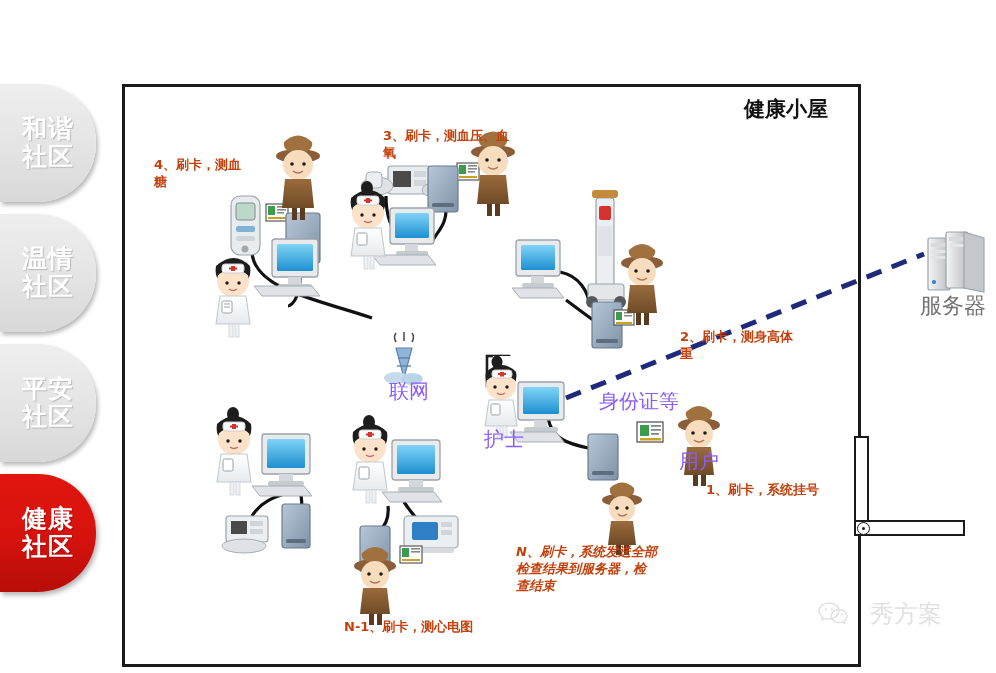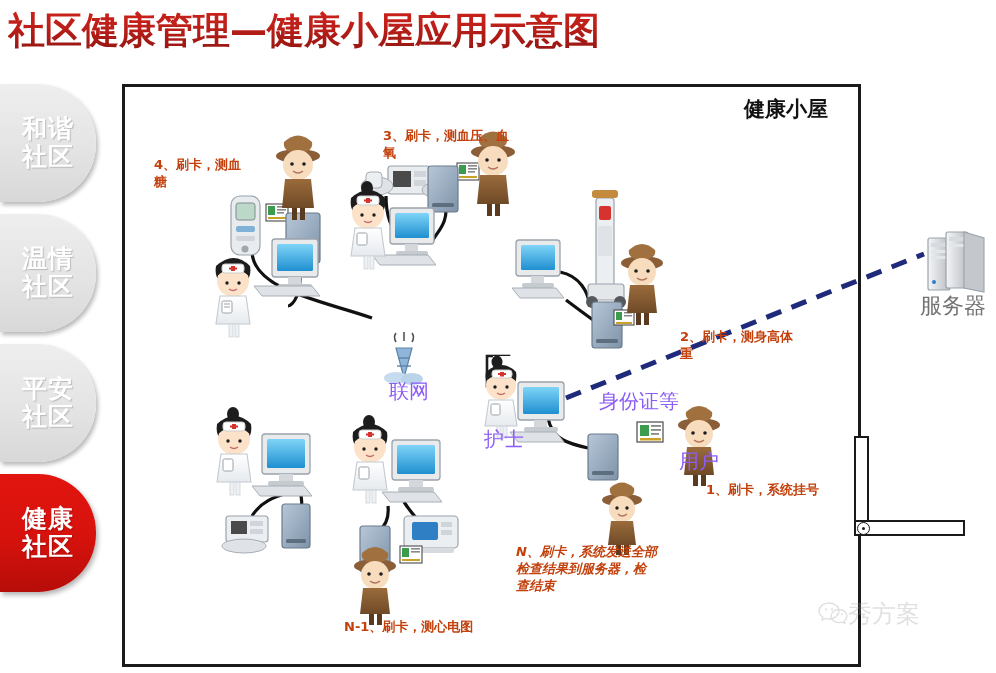--- a/index.html
+++ b/index.html
@@ -65,32 +65,31 @@
            font-family:"DejaVu Sans","Liberation Sans",sans-serif;}
   .lbl.black{color:#8b5cf6;font-size:20px;font-weight:normal;
            font-family:Liberation Serif, serif;}
   .lbl.roomname{color:#111;font-size:21px;font-weight:normal;
            font-family:"DejaVu Sans","Liberation Sans",sans-serif;}
   .lbl.server{color:#737373;font-size:22px;font-weight:normal;
            font-family:"DejaVu Sans","Liberation Sans",sans-serif;}
 
   
   .watermark{position:absolute;left:818px;top:598px;display:flex;align-items:center;
-             gap:0;opacity:.30;}
+             gap:22px;opacity:.30;}
   .wm-text{font-size:24px;color:#9a9a9a;font-family:"DejaVu Sans","Liberation Sans",sans-serif;}
 
   
   .art{position:absolute;left:0;top:0;width:996px;height:673px;pointer-events:none;}
 </style>
 </head>
 <body>
 
 <div class="stage">
 
-  <div id="page-title">社区健康管理—健康小屋应用示意图</div>
 
   <div class="tabs">
     <div class="tab">
       <span class="l1">和谐</span>
       <span class="l2">社区</span>
     </div>
     <div class="tab">
       <span class="l1">温情</span>
       <span class="l2">社区</span>
     </div>

